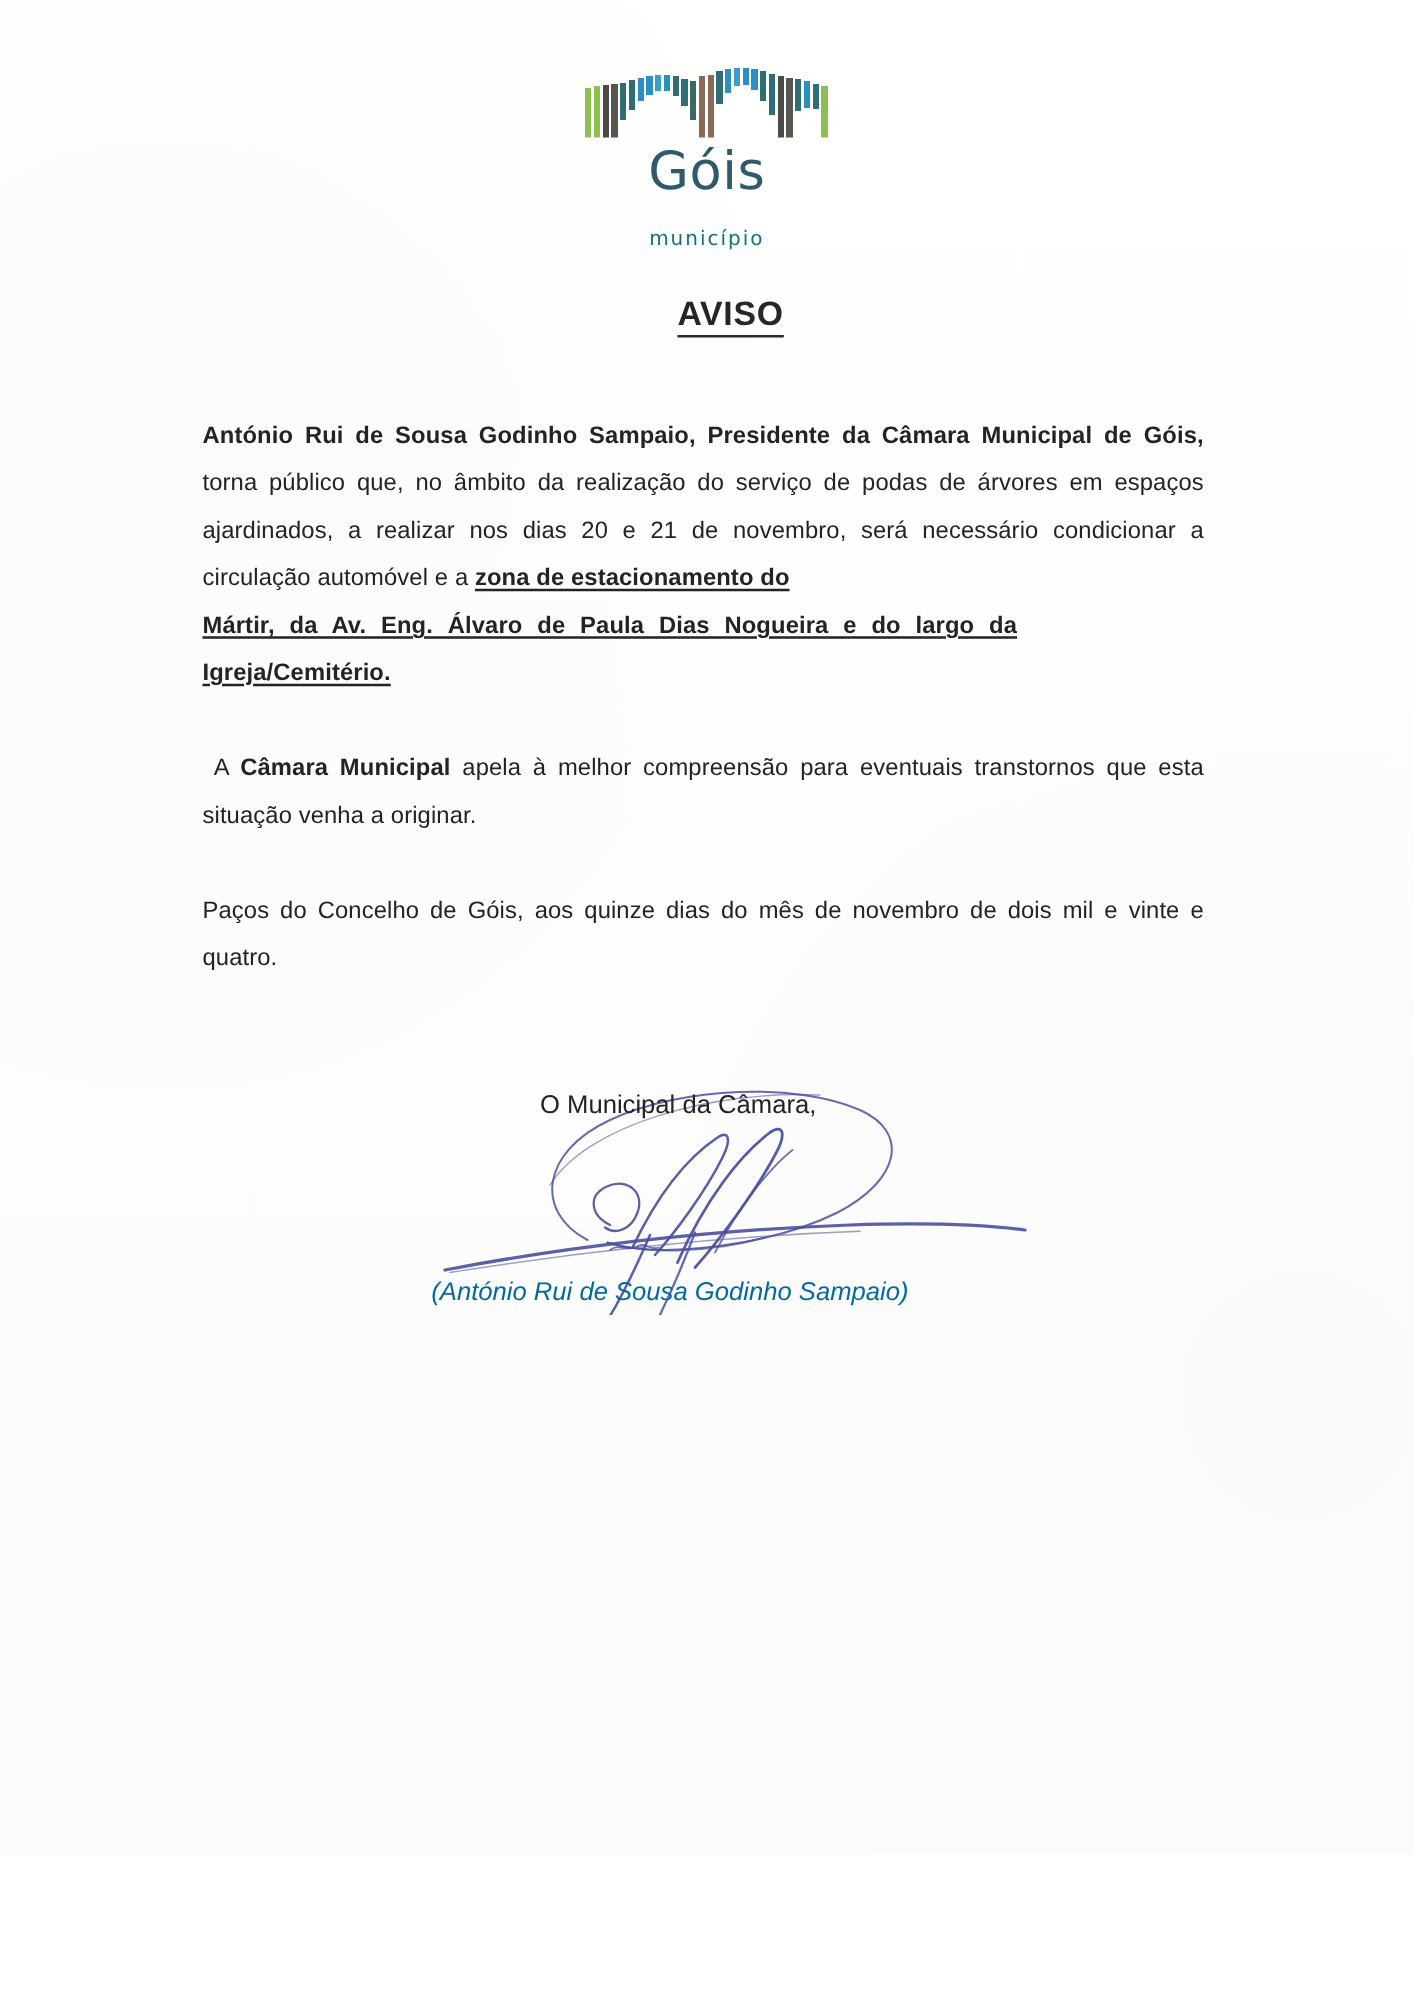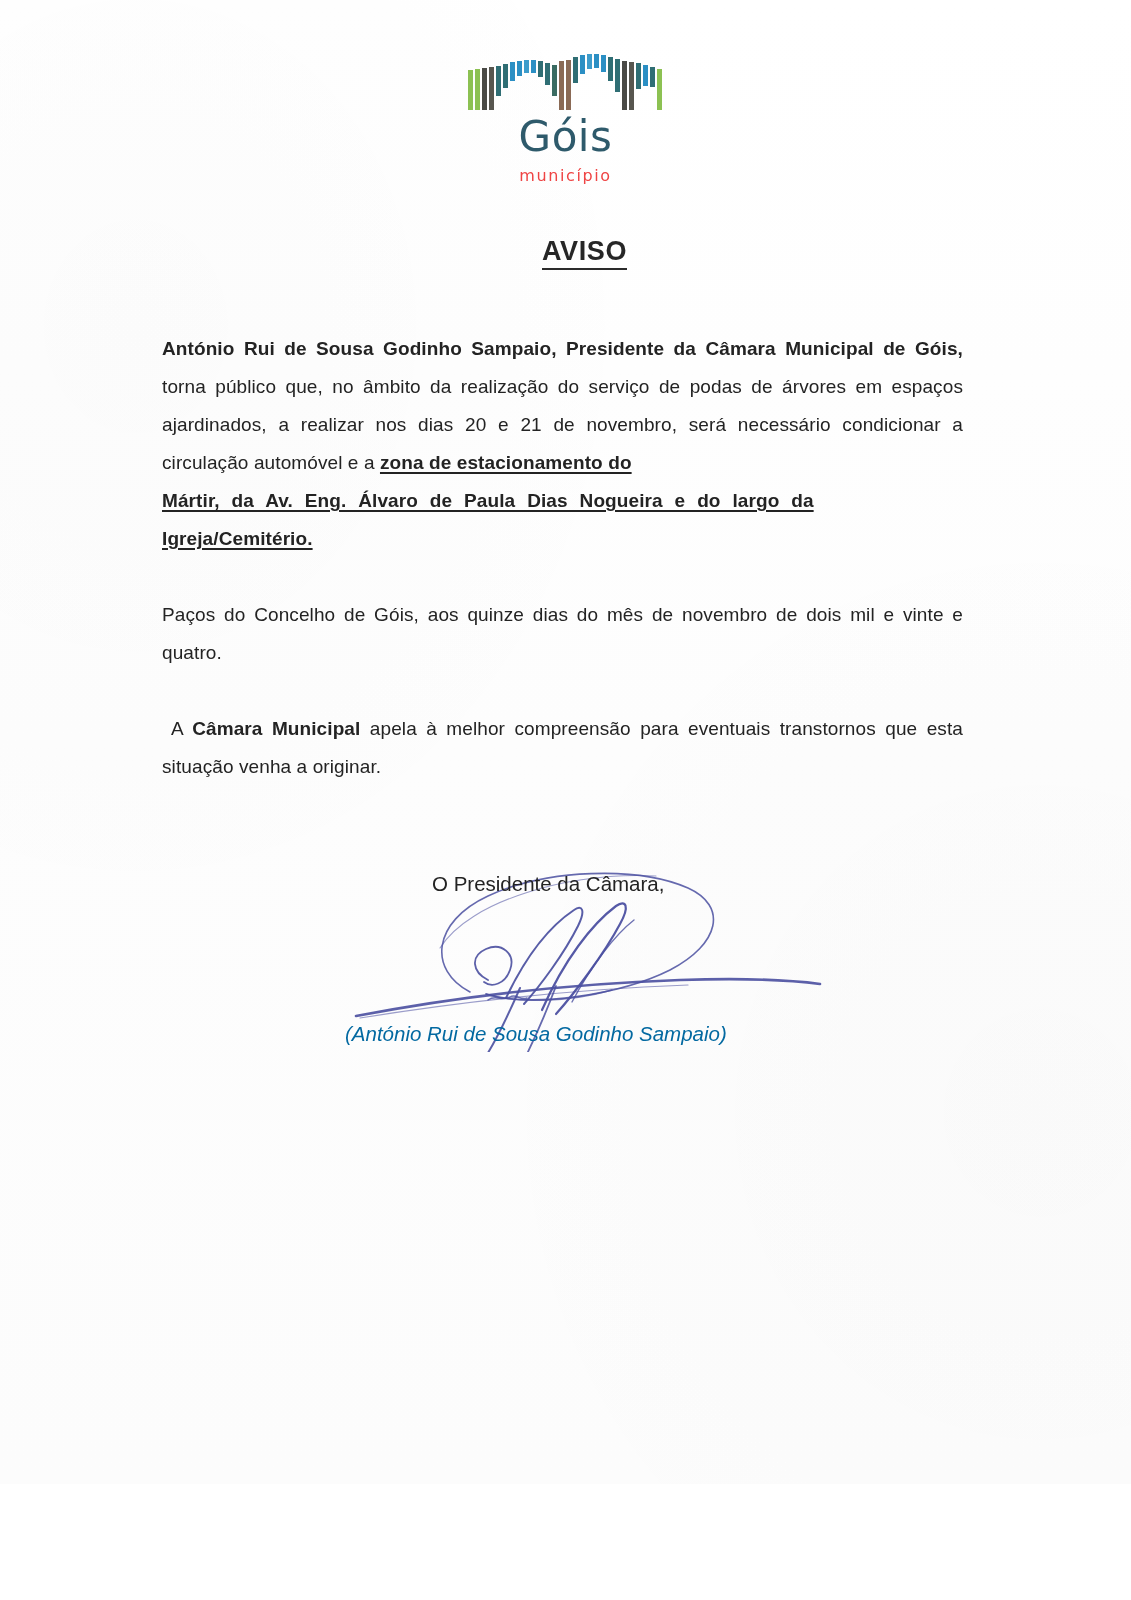--- a/index.html
+++ b/index.html
@@ -55,23 +55,23 @@
     letter-spacing: 0.5px;
     color: #2e5a6b;
     line-height: 1;
     margin-top: 6px;
   }
   .logo-sub {
     font-family: "DejaVu Sans", sans-serif;
     font-size: 16px;
     font-weight: 400;
     letter-spacing: 1.6px;
-    color: #ef4444;
+    color: #0f766e;
     line-height: 1;
-    margin-top: 10px;
+    margin-top: 25px;
   }
 
   
   .doc-title {
     position: absolute;
     left: 0;
     right: 0;
     top: 236px;
     text-align: center;
     font-size: 27px;
@@ -210,29 +210,29 @@
     </div>
 
     <div class="doc-title">
       <span>AVISO</span>
     </div>
 
     <div class="body-area">
 
       <p class="para p1"><span class="b">António Rui de Sousa Godinho Sampaio, Presidente da Câmara Municipal de Góis,</span><span> torna público que, no âmbito da realização do serviço de podas de árvores em espaços ajardinados, a realizar nos dias 20 e 21 de novembro, será necessário condicionar a circulação automóvel e a</span> <span class="bu">zona de estacionamento do</span> <span class="addr-line">Mártir, da Av. Eng. Álvaro de Paula Dias Nogueira e do largo da</span><span class="bu">Igreja/Cemitério.</span></p>
 
+      <p class="para p2"><span>A </span><span class="b">Câmara Municipal</span><span> apela à melhor compreensão para eventuais transtornos que esta situação venha a originar.</span></p>
+
       <p class="para p3">Paços do Concelho de Góis, aos quinze dias do mês de novembro de dois mil e vinte e quatro.</p>
 
-      <p class="para p2"><span>A </span><span class="b">Câmara Municipal</span><span> apela à melhor compreensão para eventuais transtornos que esta situação venha a originar.</span></p>
-
     </div>
 
     <div class="sig-block">
 
-      <div class="sig-title">O Presidente da Câmara,</div>
+      <div class="sig-title">O Municipal da Câmara,</div>
 
       <svg class="sig-ink" width="520" height="200" viewBox="0 0 520 200" aria-hidden="true">
         <g fill="none" stroke="#4a4fa0" stroke-linecap="round" stroke-linejoin="round">
 
           <path d="M150 140 C 108 118, 112 70, 168 44 C 226 17, 318 14, 368 36 C 408 54, 400 92, 350 118 C 300 143, 212 156, 166 142" stroke-width="1.6" opacity="0.85"></path>
 
           <path d="M166 142 C 196 152, 250 150, 292 138" stroke-width="1.4" opacity="0.7"></path>
 
           <path d="M186 146 C 206 104, 230 74, 254 58 C 262 52, 266 58, 258 74 C 244 102, 220 134, 204 152" stroke-width="2" opacity="0.92"></path>
 

